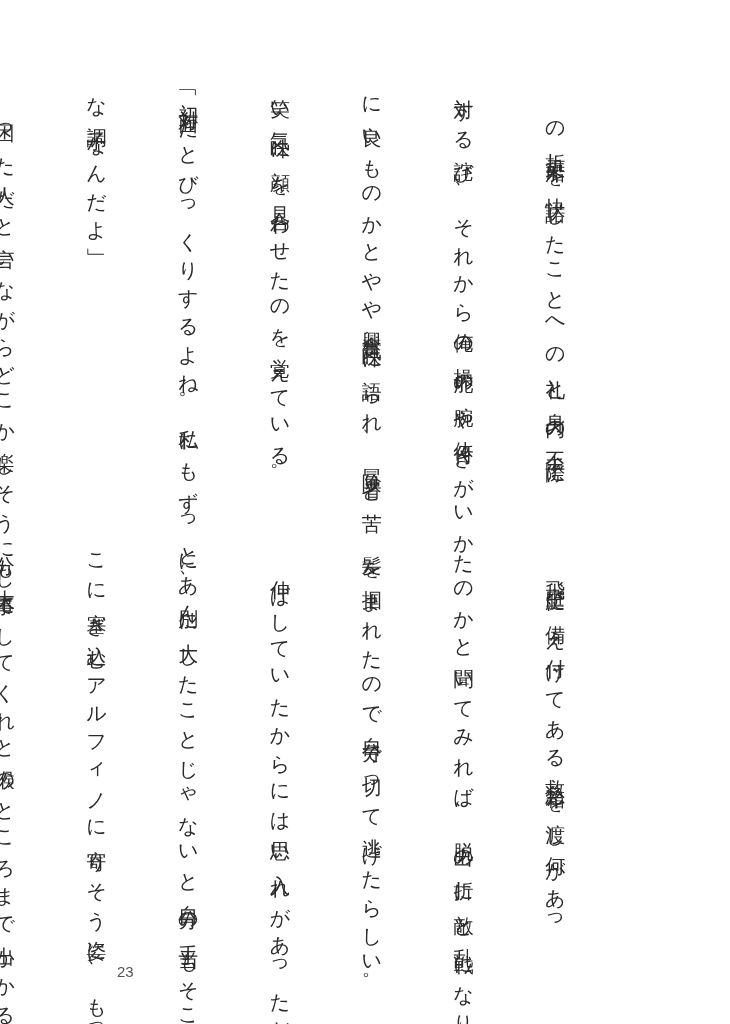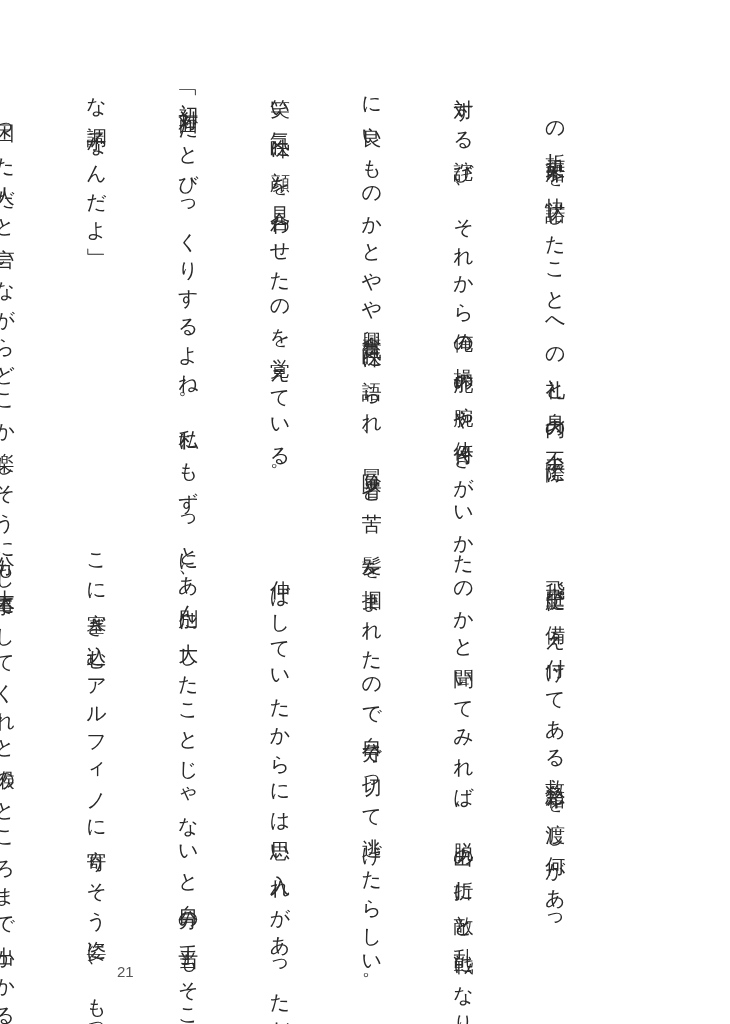--- a/index.html
+++ b/index.html
@@ -93,14 +93,14 @@
     
     
     
     
     
     
     
     
   </div>
 
-  <div class="page-number">21</div>
+  <div class="page-number">23</div>
 </div>
 
 </body></html>

